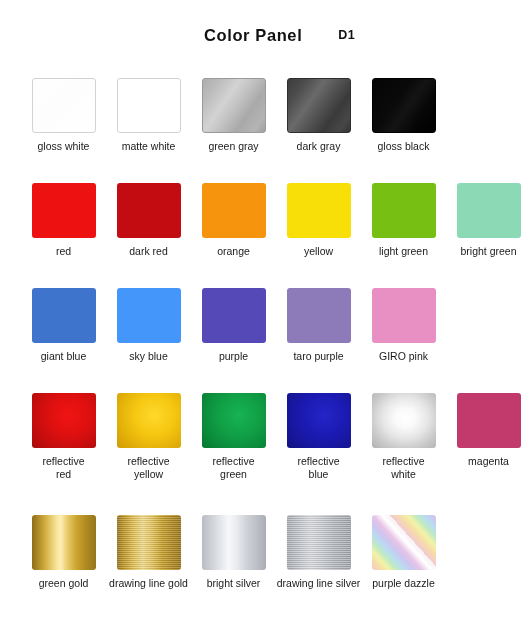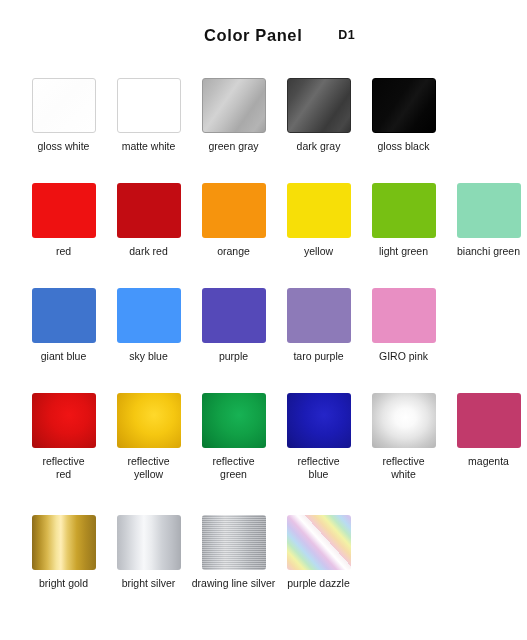--- a/index.html
+++ b/index.html
@@ -242,21 +242,21 @@
       <div class="cell">
         <div class="swatch sw-solid" style="background: rgb(247, 223, 7);"></div>
         <div class="label">yellow</div>
       </div>
       <div class="cell">
         <div class="swatch sw-solid" style="background: rgb(119, 192, 19);"></div>
         <div class="label">light green</div>
       </div>
       <div class="cell">
         <div class="swatch sw-solid" style="background: rgb(139, 218, 181);"></div>
-        <div class="label">bianchi green</div>
+        <div class="label">bright green</div>
       </div>
     </div>
 
     <div class="row row-3">
       <div class="cell">
         <div class="swatch sw-solid" style="background: rgb(63, 116, 205);"></div>
         <div class="label">giant blue</div>
       </div>
       <div class="cell">
         <div class="swatch sw-solid" style="background: rgb(69, 150, 251);"></div>
@@ -304,21 +304,25 @@
       </div>
       <div class="cell">
         <div class="swatch sw-solid" style="background: rgb(193, 58, 107);"></div>
         <div class="label">magenta</div>
       </div>
     </div>
 
     <div class="row row-5">
       <div class="cell">
         <div class="swatch sw-bright-gold"></div>
-        <div class="label">bright gold</div>
+        <div class="label">green gold</div>
+      </div>
+      <div class="cell">
+        <div class="swatch sw-drawing-line-gold"></div>
+        <div class="label">drawing line gold</div>
       </div>
       <div class="cell">
         <div class="swatch sw-bright-silver"></div>
         <div class="label">bright silver</div>
       </div>
       <div class="cell">
         <div class="swatch sw-drawing-line-silver"></div>
         <div class="label">drawing line silver</div>
       </div>
       <div class="cell">

